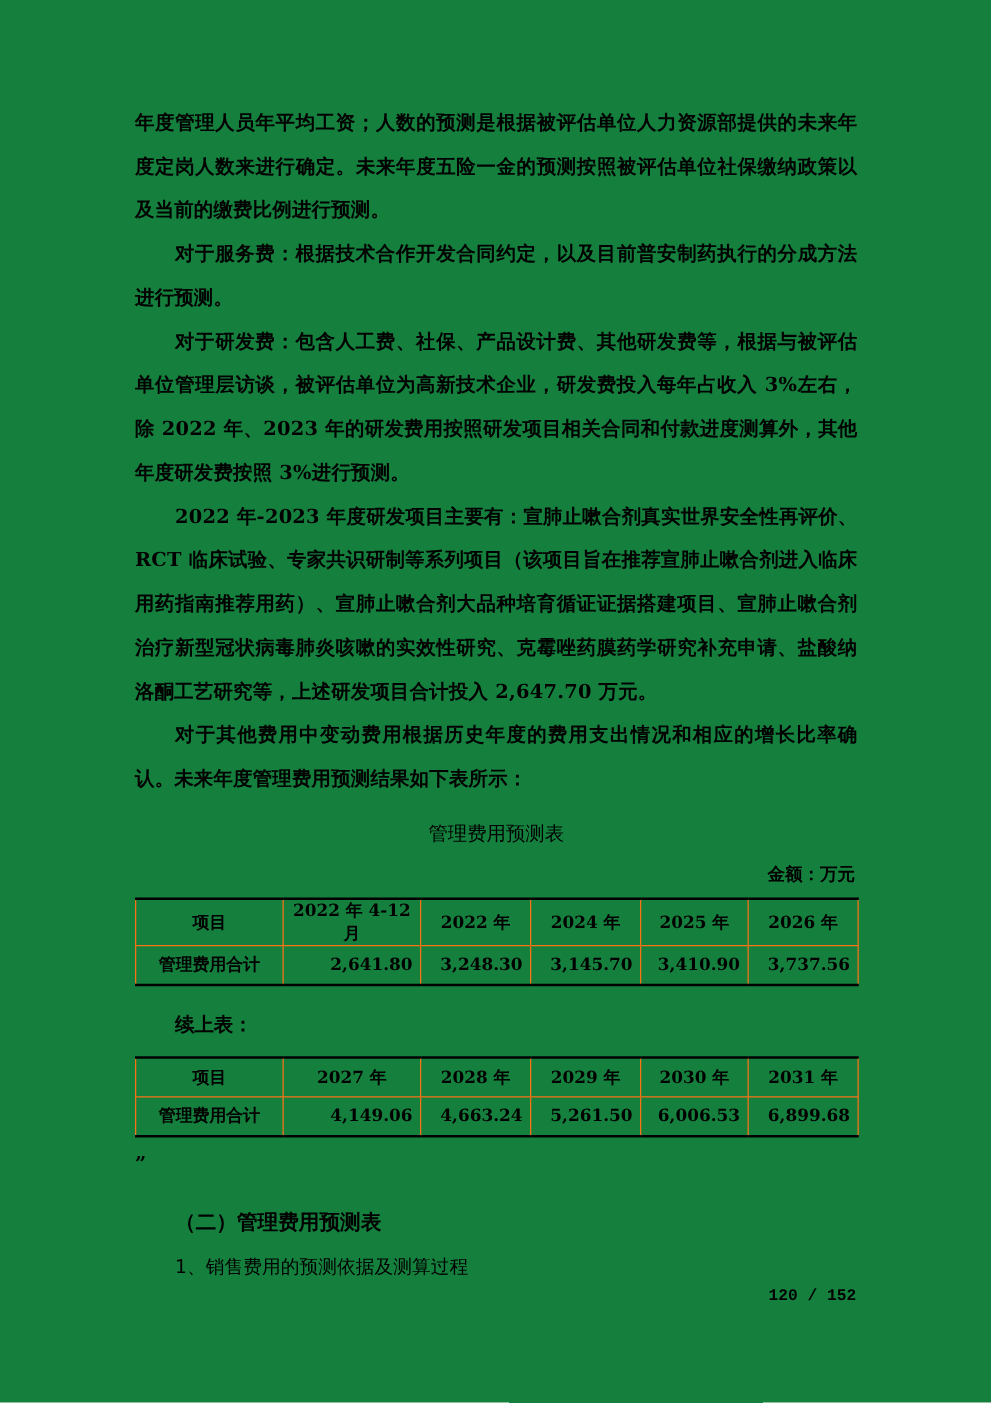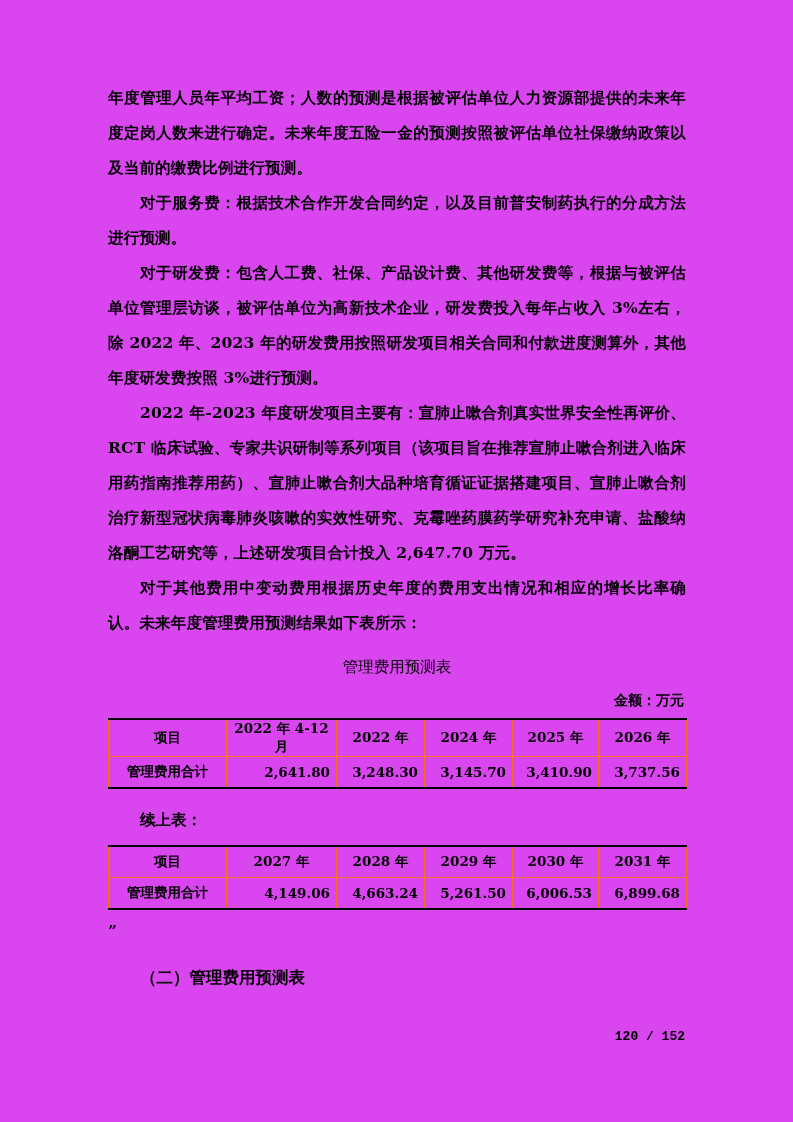--- a/index.html
+++ b/index.html
@@ -3,21 +3,21 @@
 <meta charset="utf-8">
 <style>
   html, body {
     margin: 0;
     padding: 0;
     background: #f0f0f0;
   }
   .page {
     width: 793px;
     height: 1122px;
-    background: #d946ef;
+    background: #15803d;
     position: relative;
     margin: 0 auto;
     box-sizing: border-box;
     font-family: "DejaVu Serif", "Liberation Serif", serif;
     color: #000000;
     overflow: hidden;
   }
   .content {
     position: absolute;
     left: 108px;
@@ -198,17 +198,18 @@
           <td class="num">5,261.50</td>
           <td class="num">6,006.53</td>
           <td class="num">6,899.68</td>
         </tr>
       </tbody>
     </table>
 
     <div class="quote-close">”</div>
 
     <h2 class="section">（二）管理费用预测表</h2>
+    <p class="sub">1、销售费用的预测依据及测算过程</p>
 
   </div>
 
   <div class="footer">120 / 152</div>
 </div>
 
 </body></html>

